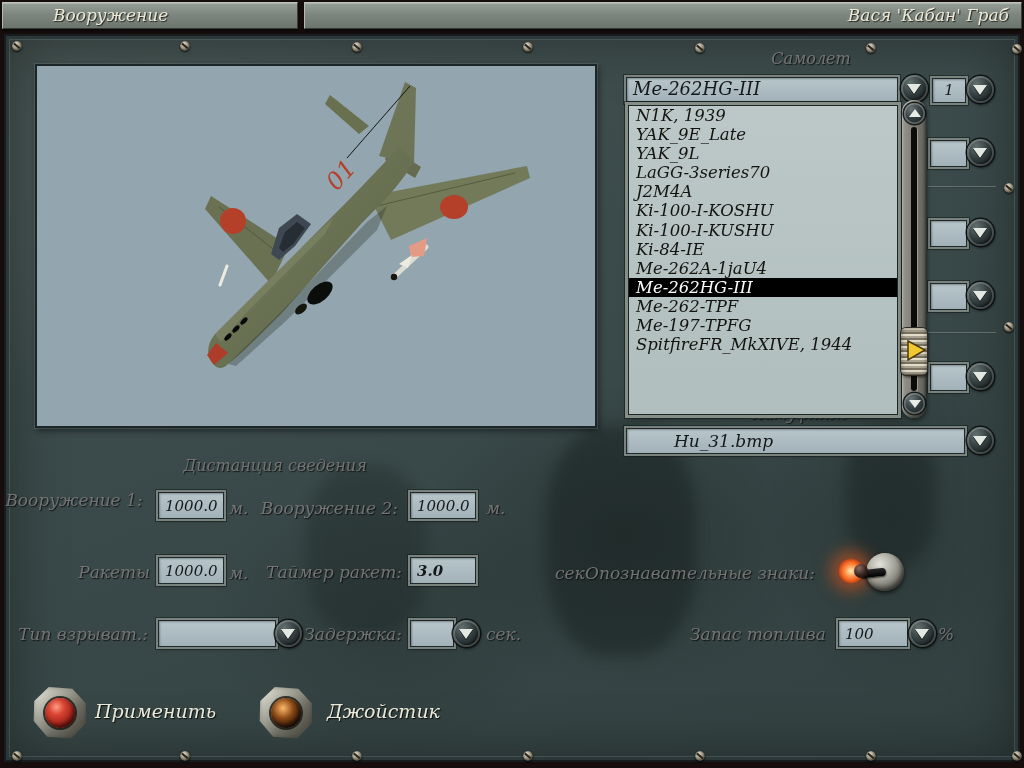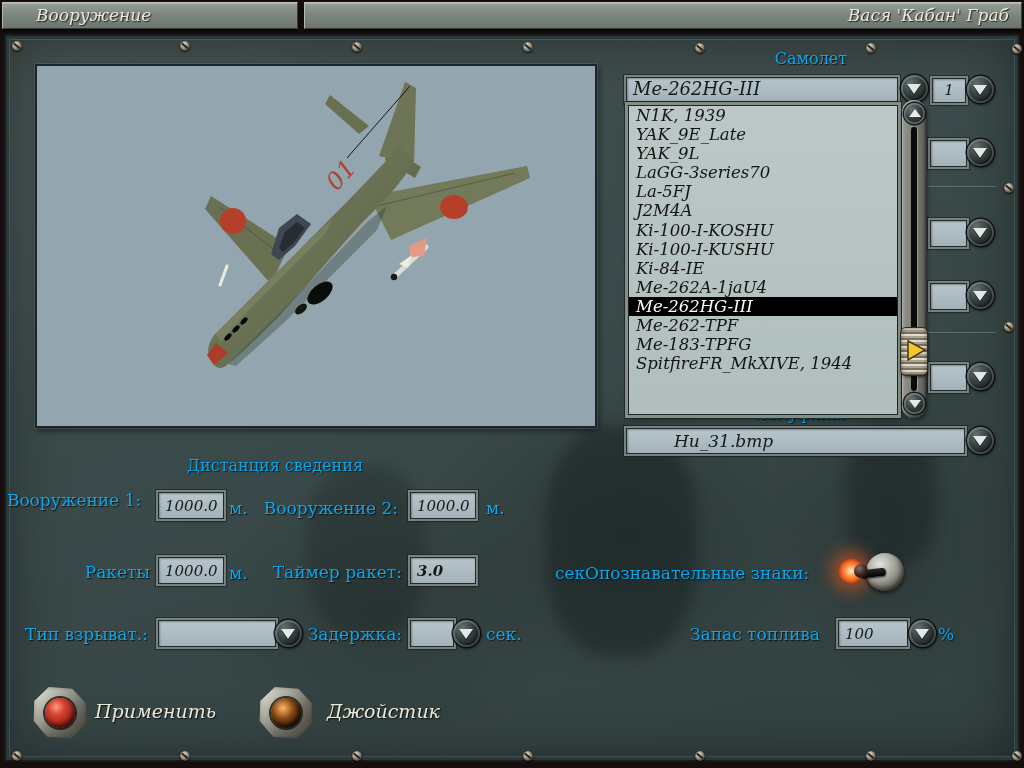--- a/index.html
+++ b/index.html
@@ -6,21 +6,21 @@
   html,body { width:1024px; height:768px; overflow:hidden; }
   body { position:relative; background:#170d0d; font-family:"DejaVu Serif", serif; }
 
   
   .tbar { position:absolute; top:2px; height:27px;
     background:linear-gradient(180deg,#959e97 0%,#7d8780 45%,#6b756e 100%);
     border:1px solid; border-color:#bcc3bc #3a403b #343a36 #b4bbb4;
     box-shadow:inset 0 1px 0 rgba(255,255,255,.25), 0 2px 3px rgba(0,0,0,.6);
     color:#ebe8d8; font-style:italic; font-size:17px; line-height:25px;
     text-shadow:1px 1px 1px rgba(20,20,16,.85); white-space:nowrap; }
-  .tbar-left { left:2px; width:296px; padding-left:33px; }
+  .tbar-left { left:2px; width:296px; padding-left:50px; }
   .tbar-right { left:304px; width:718px; text-align:right; padding-right:12px; }
 
   
   .panel { position:absolute; left:4px; top:34px; width:1016px; height:728px;
     background:
       radial-gradient(ellipse 300px 220px at 620px 500px, rgba(8,14,14,.25), transparent 70%),
       radial-gradient(ellipse 180px 260px at 885px 480px, rgba(6,12,12,.22), transparent 70%),
       radial-gradient(ellipse 260px 200px at 380px 580px, rgba(10,16,14,.18), transparent 70%),
       radial-gradient(ellipse 420px 320px at 180px 180px, rgba(255,255,255,.05), transparent 70%),
       linear-gradient(160deg,#43514f 0%,#3b4a4a 40%,#324140 100%);
@@ -28,21 +28,21 @@
     box-shadow: inset 0 0 0 3px #2b3738, inset 0 0 0 4px rgba(110,128,126,.35),
                 inset 0 0 60px rgba(0,0,0,.4); }
   .smudge { position:absolute; border-radius:40%; filter:blur(7px); background:#0d1514; }
 
   .screw { position:absolute; width:10px; height:10px; border-radius:50%;
     background:radial-gradient(circle at 35% 30%, #eee8d8 0%, #968f7c 45%, #403c32 85%);
     box-shadow:0 1px 2px rgba(0,0,0,.8), inset 0 0 1px #000; }
   .screw::after { content:""; position:absolute; left:1px; top:4px; width:8px; height:1.5px;
     background:#2a261e; transform:rotate(40deg); }
 
-  .lbl { position:absolute; color:#0ea5e9; font-size:17px;
+  .lbl { position:absolute; color:#737373; font-style:italic; font-size:17px;
     text-shadow:1px 1px 1px rgba(10,12,10,.85); white-space:nowrap; }
 
   
   .preview { position:absolute; left:35px; top:64px; width:562px; height:364px;
     background:#93a5af; border:2px solid #1b2426; box-shadow:0 0 0 1px rgba(130,146,144,.25), 2px 3px 6px rgba(0,0,0,.45); }
   .preview svg { display:block; width:558px; height:360px; }
 
   
   .field { position:absolute; background:linear-gradient(180deg,#b8c6cb,#a2b2b9);
     border:1px solid #20292c;
@@ -203,29 +203,28 @@
 <div class="spin" style="left:967px;top:282px;"></div>
 <div class="divider" style="top:332px;"></div>
 <div class="field" style="left:930px;top:364px;width:37px;height:27px;"></div>
 <div class="spin" style="left:967px;top:363px;"></div>
 
 <div class="list" id="plane-list">
     <div class="item">N1K, 1939</div>
     <div class="item">YAK_9E_Late</div>
     <div class="item">YAK_9L</div>
     <div class="item">LaGG-3series70</div>
-    <div class="item">La-5FJ</div>
     <div class="item">J2M4A</div>
     <div class="item">Ki-100-I-KOSHU</div>
     <div class="item">Ki-100-I-KUSHU</div>
     <div class="item">Ki-84-IE</div>
     <div class="item">Me-262A-1jaU4</div>
     <div class="item selected">Me-262HG-III</div>
     <div class="item">Me-262-TPF</div>
-    <div class="item">Me-183-TPFG</div>
+    <div class="item">Me-197-TPFG</div>
     <div class="item">SpitfireFR_MkXIVE, 1944</div>
   </div>
 
 <div class="sb-track"></div>
 <div class="sb-btn up" style="top:103px;"></div>
 <div class="sb-btn down" style="top:393px;"></div>
 <div class="sb-thumb"></div>
 
 <div class="field" style="left:626px;top:428px;width:339px;height:26px;font-size:17px;padding-left:47px;">Hu_31.bmp</div>
 <div class="spin" style="left:967px;top:427px;"></div>

